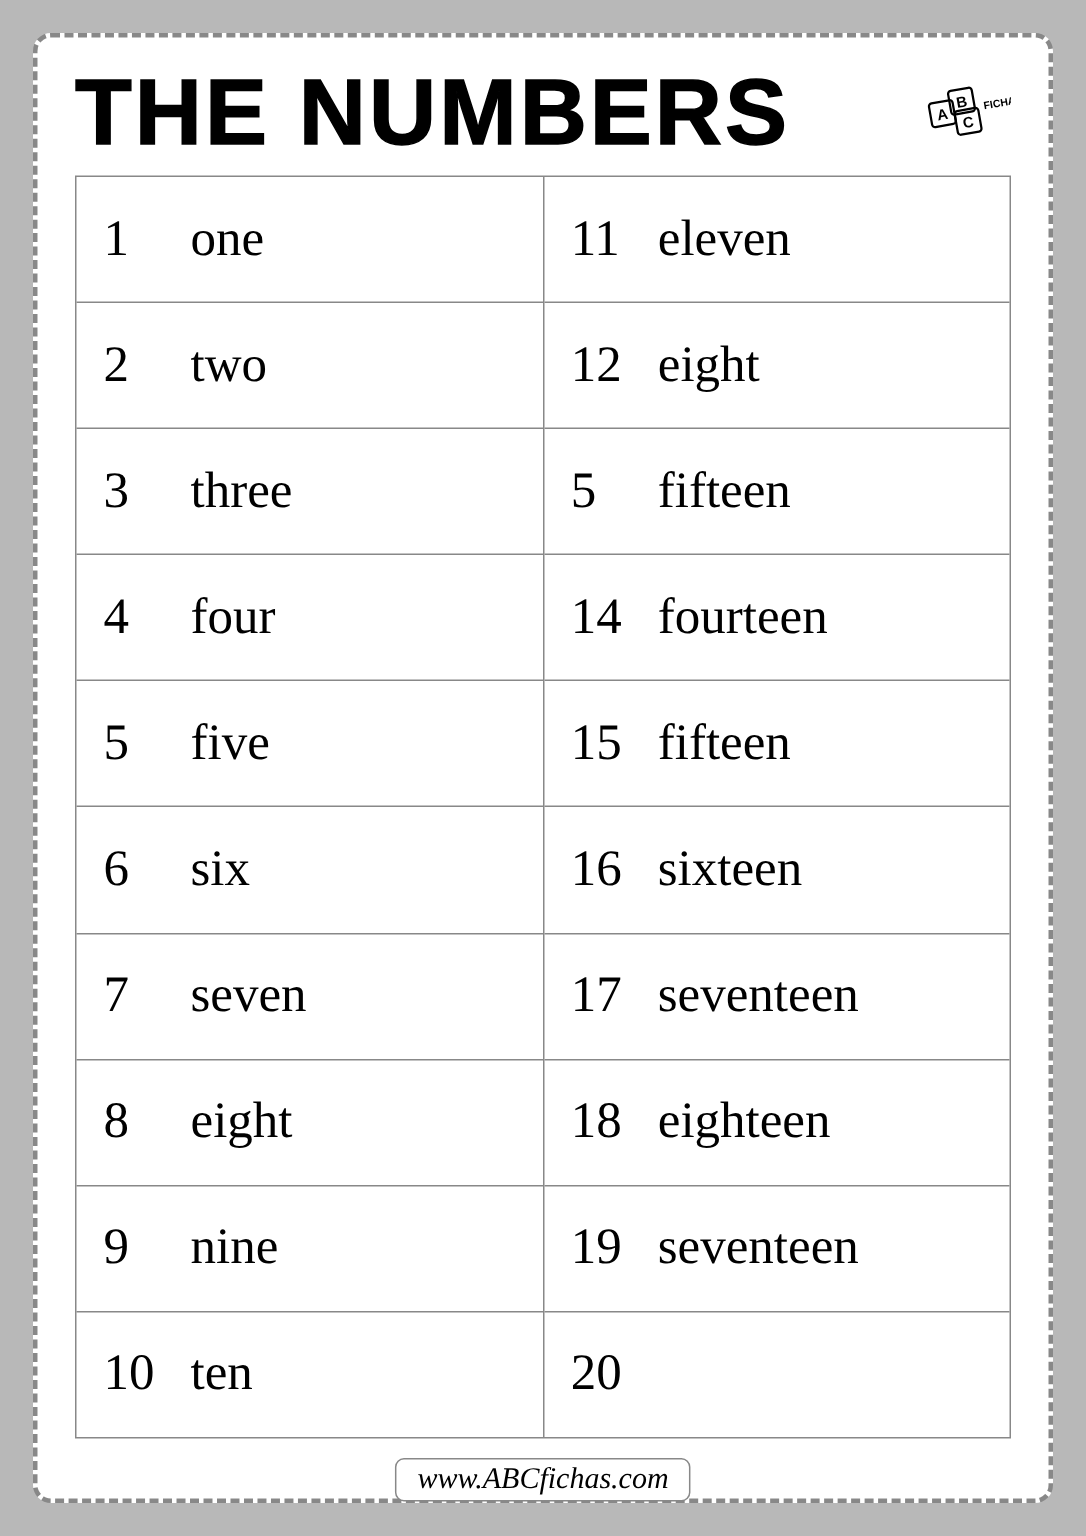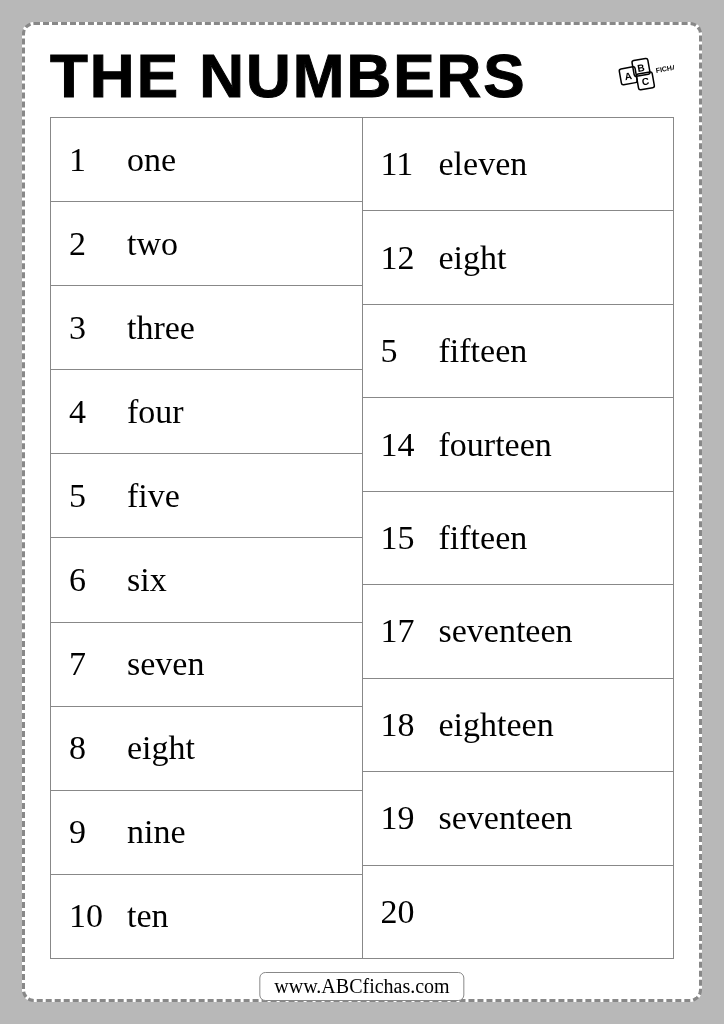--- a/index.html
+++ b/index.html
@@ -81,20 +81,21 @@
       bottom: -2px;
       left: 50%;
       transform: translateX(-50%);
       background: #ffffff;
       padding: 2px 14px;
       border: 1px solid #888;
       border-radius: 6px;
       font-family: 'Comic Sans MS', cursive;
       font-size: 20px;
       color: #000;
+      font-style: italic;
     }
   </style>
 </head>
 <body>
 
 <div class="page">
   <div class="header">
     <h1 class="title">THE NUMBERS</h1>
     <div class="logo">
       <svg width="60" height="40" viewBox="0 0 60 40">
@@ -169,20 +170,24 @@
         </div>
       <div class="row">
           <span class="num">14</span>
           <span class="word">fourteen</span>
         </div>
       <div class="row">
           <span class="num">15</span>
           <span class="word">fifteen</span>
         </div>
       <div class="row">
+          <span class="num">16</span>
+          <span class="word">sixteen</span>
+        </div>
+      <div class="row">
           <span class="num">17</span>
           <span class="word">seventeen</span>
         </div>
       <div class="row">
           <span class="num">18</span>
           <span class="word">eighteen</span>
         </div>
       <div class="row">
           <span class="num">19</span>
           <span class="word">seventeen</span>

